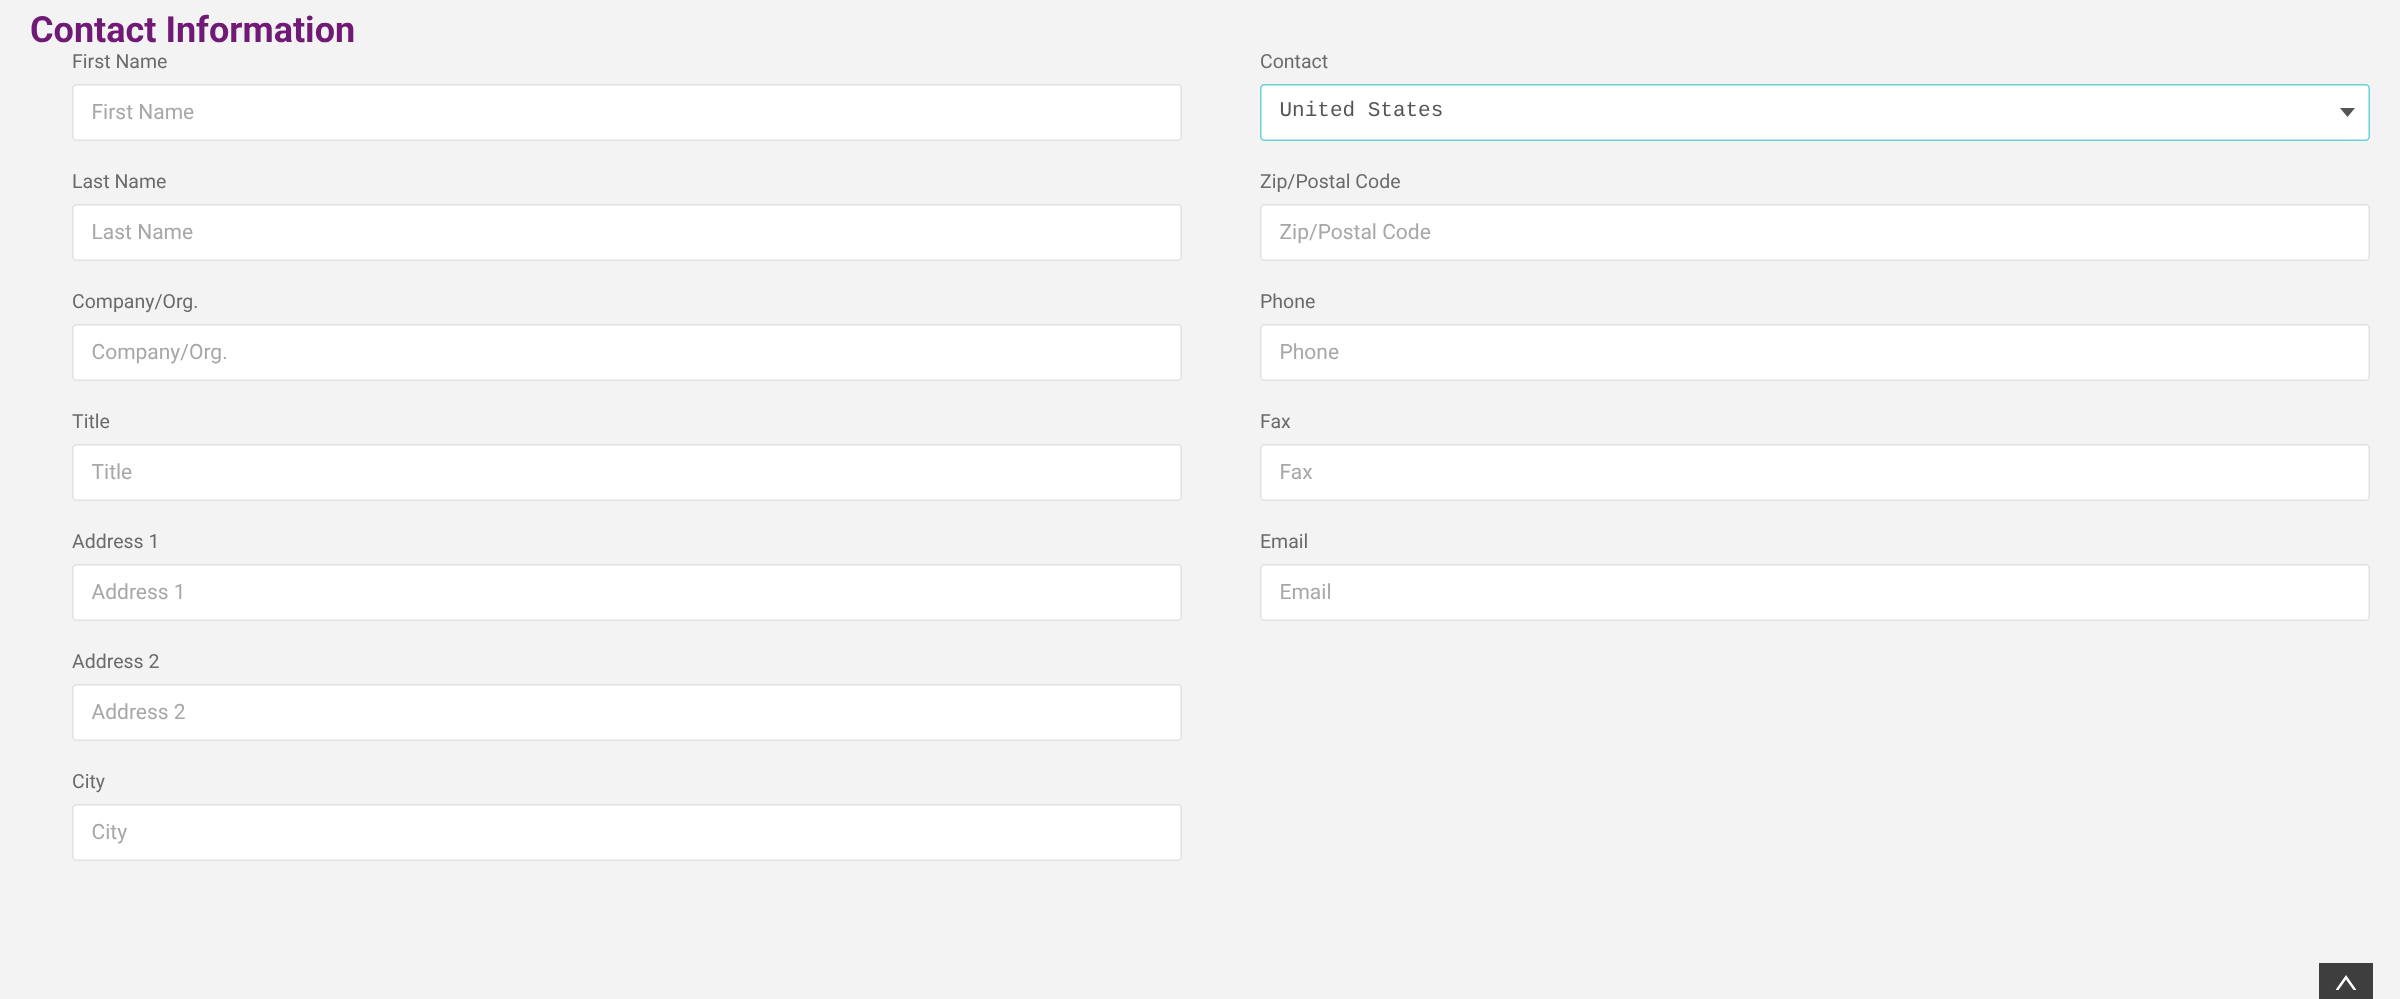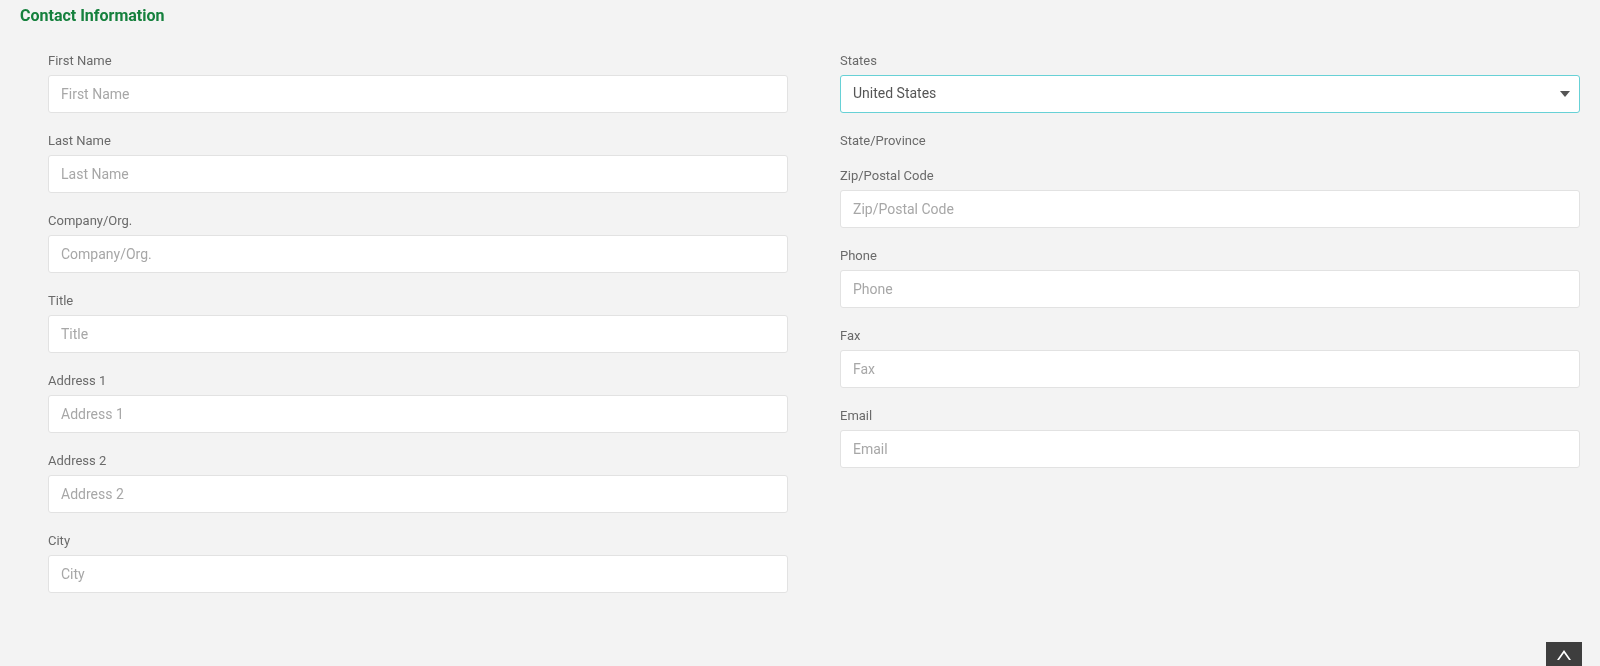--- a/index.html
+++ b/index.html
@@ -10,24 +10,24 @@
     body {
       font-family: -apple-system, BlinkMacSystemFont, "Segoe UI", Roboto, "Helvetica Neue", Arial, sans-serif;
       background: #f3f3f3;
       color: #555;
       padding: 0 20px 30px 20px;
     }
     .container {
       width: 100%;
     }
     h4.section-title {
-      font-size: 16px;
+      font-size: 24px;
       font-weight: 700;
-      color: #15803d;
-      margin-bottom: 28px;
+      color: #701a75;
+      margin-bottom: 0;
       margin-top: 6px;
     }
     .columns {
       display: flex;
       gap: 24px;
     }
     .col {
       flex: 1;
       min-width: 0;
     }
@@ -52,20 +52,21 @@
       background-color: #fff;
       border: 1px solid #e2e2e2;
       border-radius: 3px;
       font-family: inherit;
     }
     .form-control::placeholder {
       color: #a7a7a7;
     }
     .form-control.focused {
       border-color: #67d1d6;
+      font-family: Liberation Mono, monospace;
     }
     .select-wrap {
       position: relative;
     }
     select.form-control {
       appearance: none;
       -webkit-appearance: none;
       -moz-appearance: none;
       padding-right: 30px;
       cursor: pointer;
@@ -147,35 +148,34 @@
       </div>
 
       <div class="form-group">
         <label class="form-label">City</label>
         <input type="text" class="form-control" placeholder="City" style="">
       </div>
     </div>
 
     <div class="col">
       <div class="form-group">
-        <label class="form-label">States</label>
+        <label class="form-label">Contact</label>
         <div class="select-wrap">
           <select class="form-control focused">
             <option>United States</option>
           </select>
           <span class="chevron">
             <svg viewBox="0 0 10 6">
                 <path d="M0 0 L5 6 L10 0 Z"></path>
               </svg>
           </span>
         </div>
       </div>
 
       <div class="form-group">
-        <label class="form-label">State/Province</label>
       </div>
 
       <div class="form-group">
         <label class="form-label">Zip/Postal Code</label>
         <input type="text" class="form-control" placeholder="Zip/Postal Code" style="">
       </div>
 
       <div class="form-group">
         <label class="form-label">Phone</label>
         <input type="text" class="form-control" placeholder="Phone" style="">

